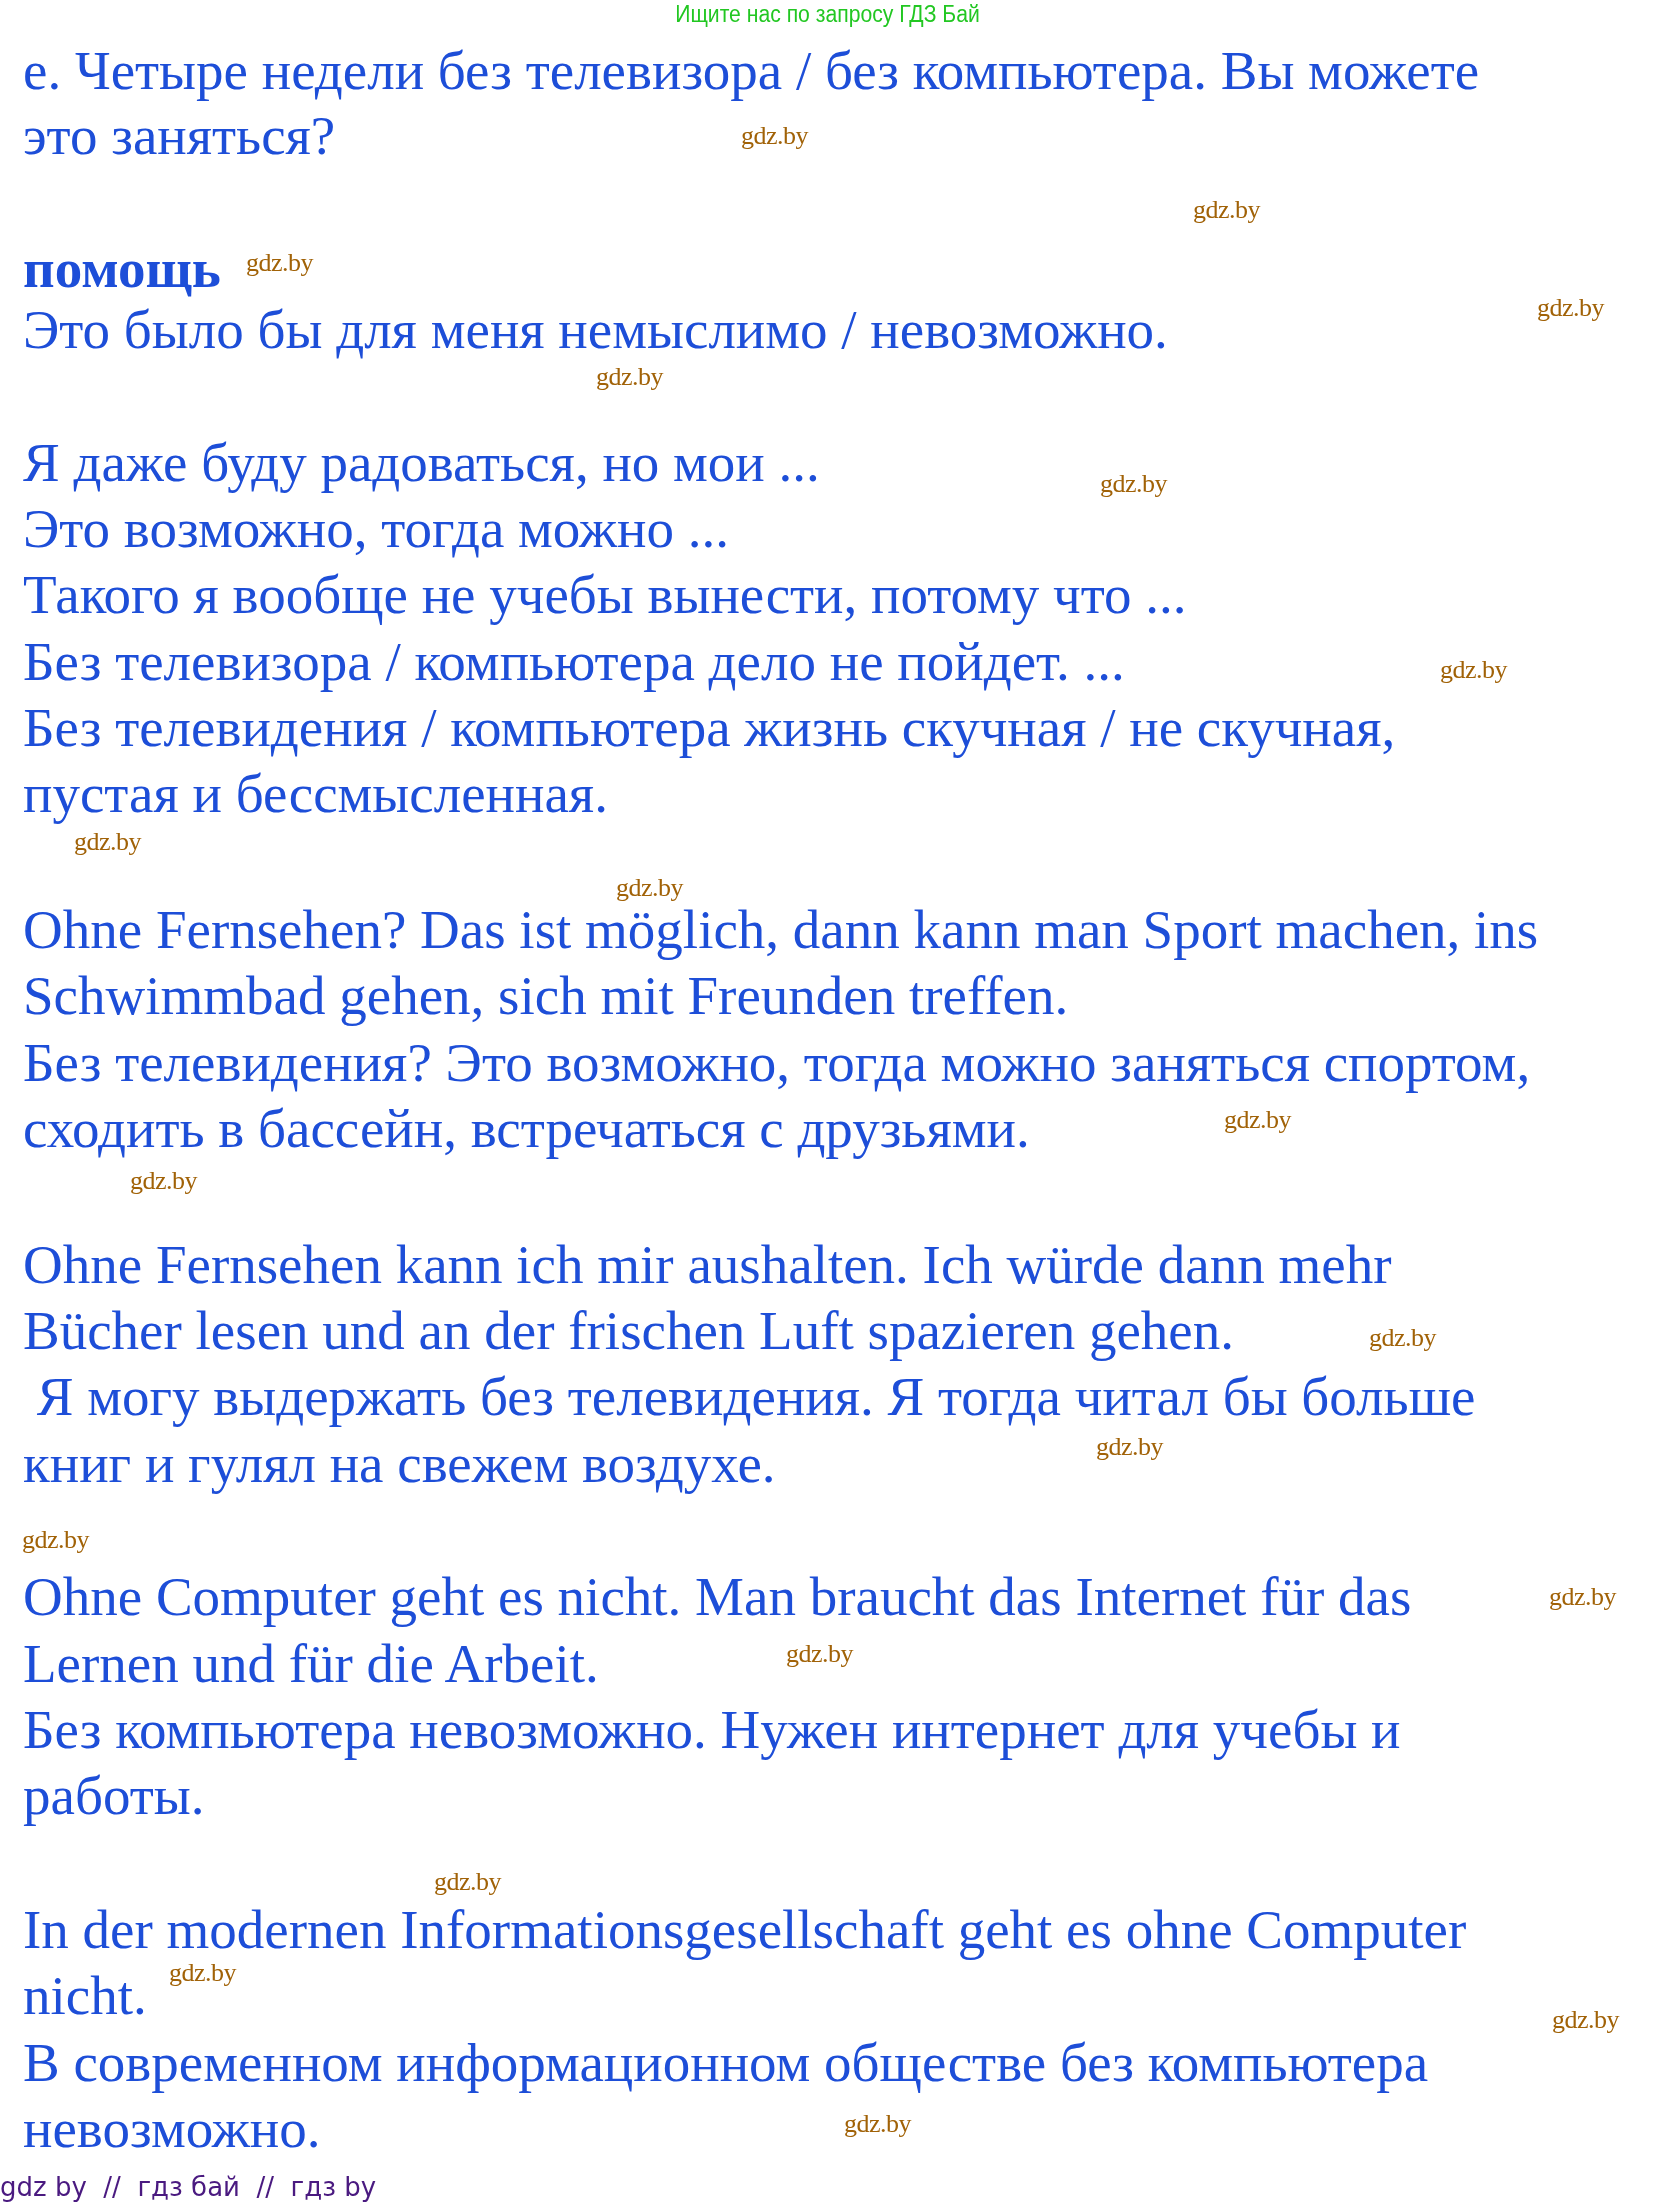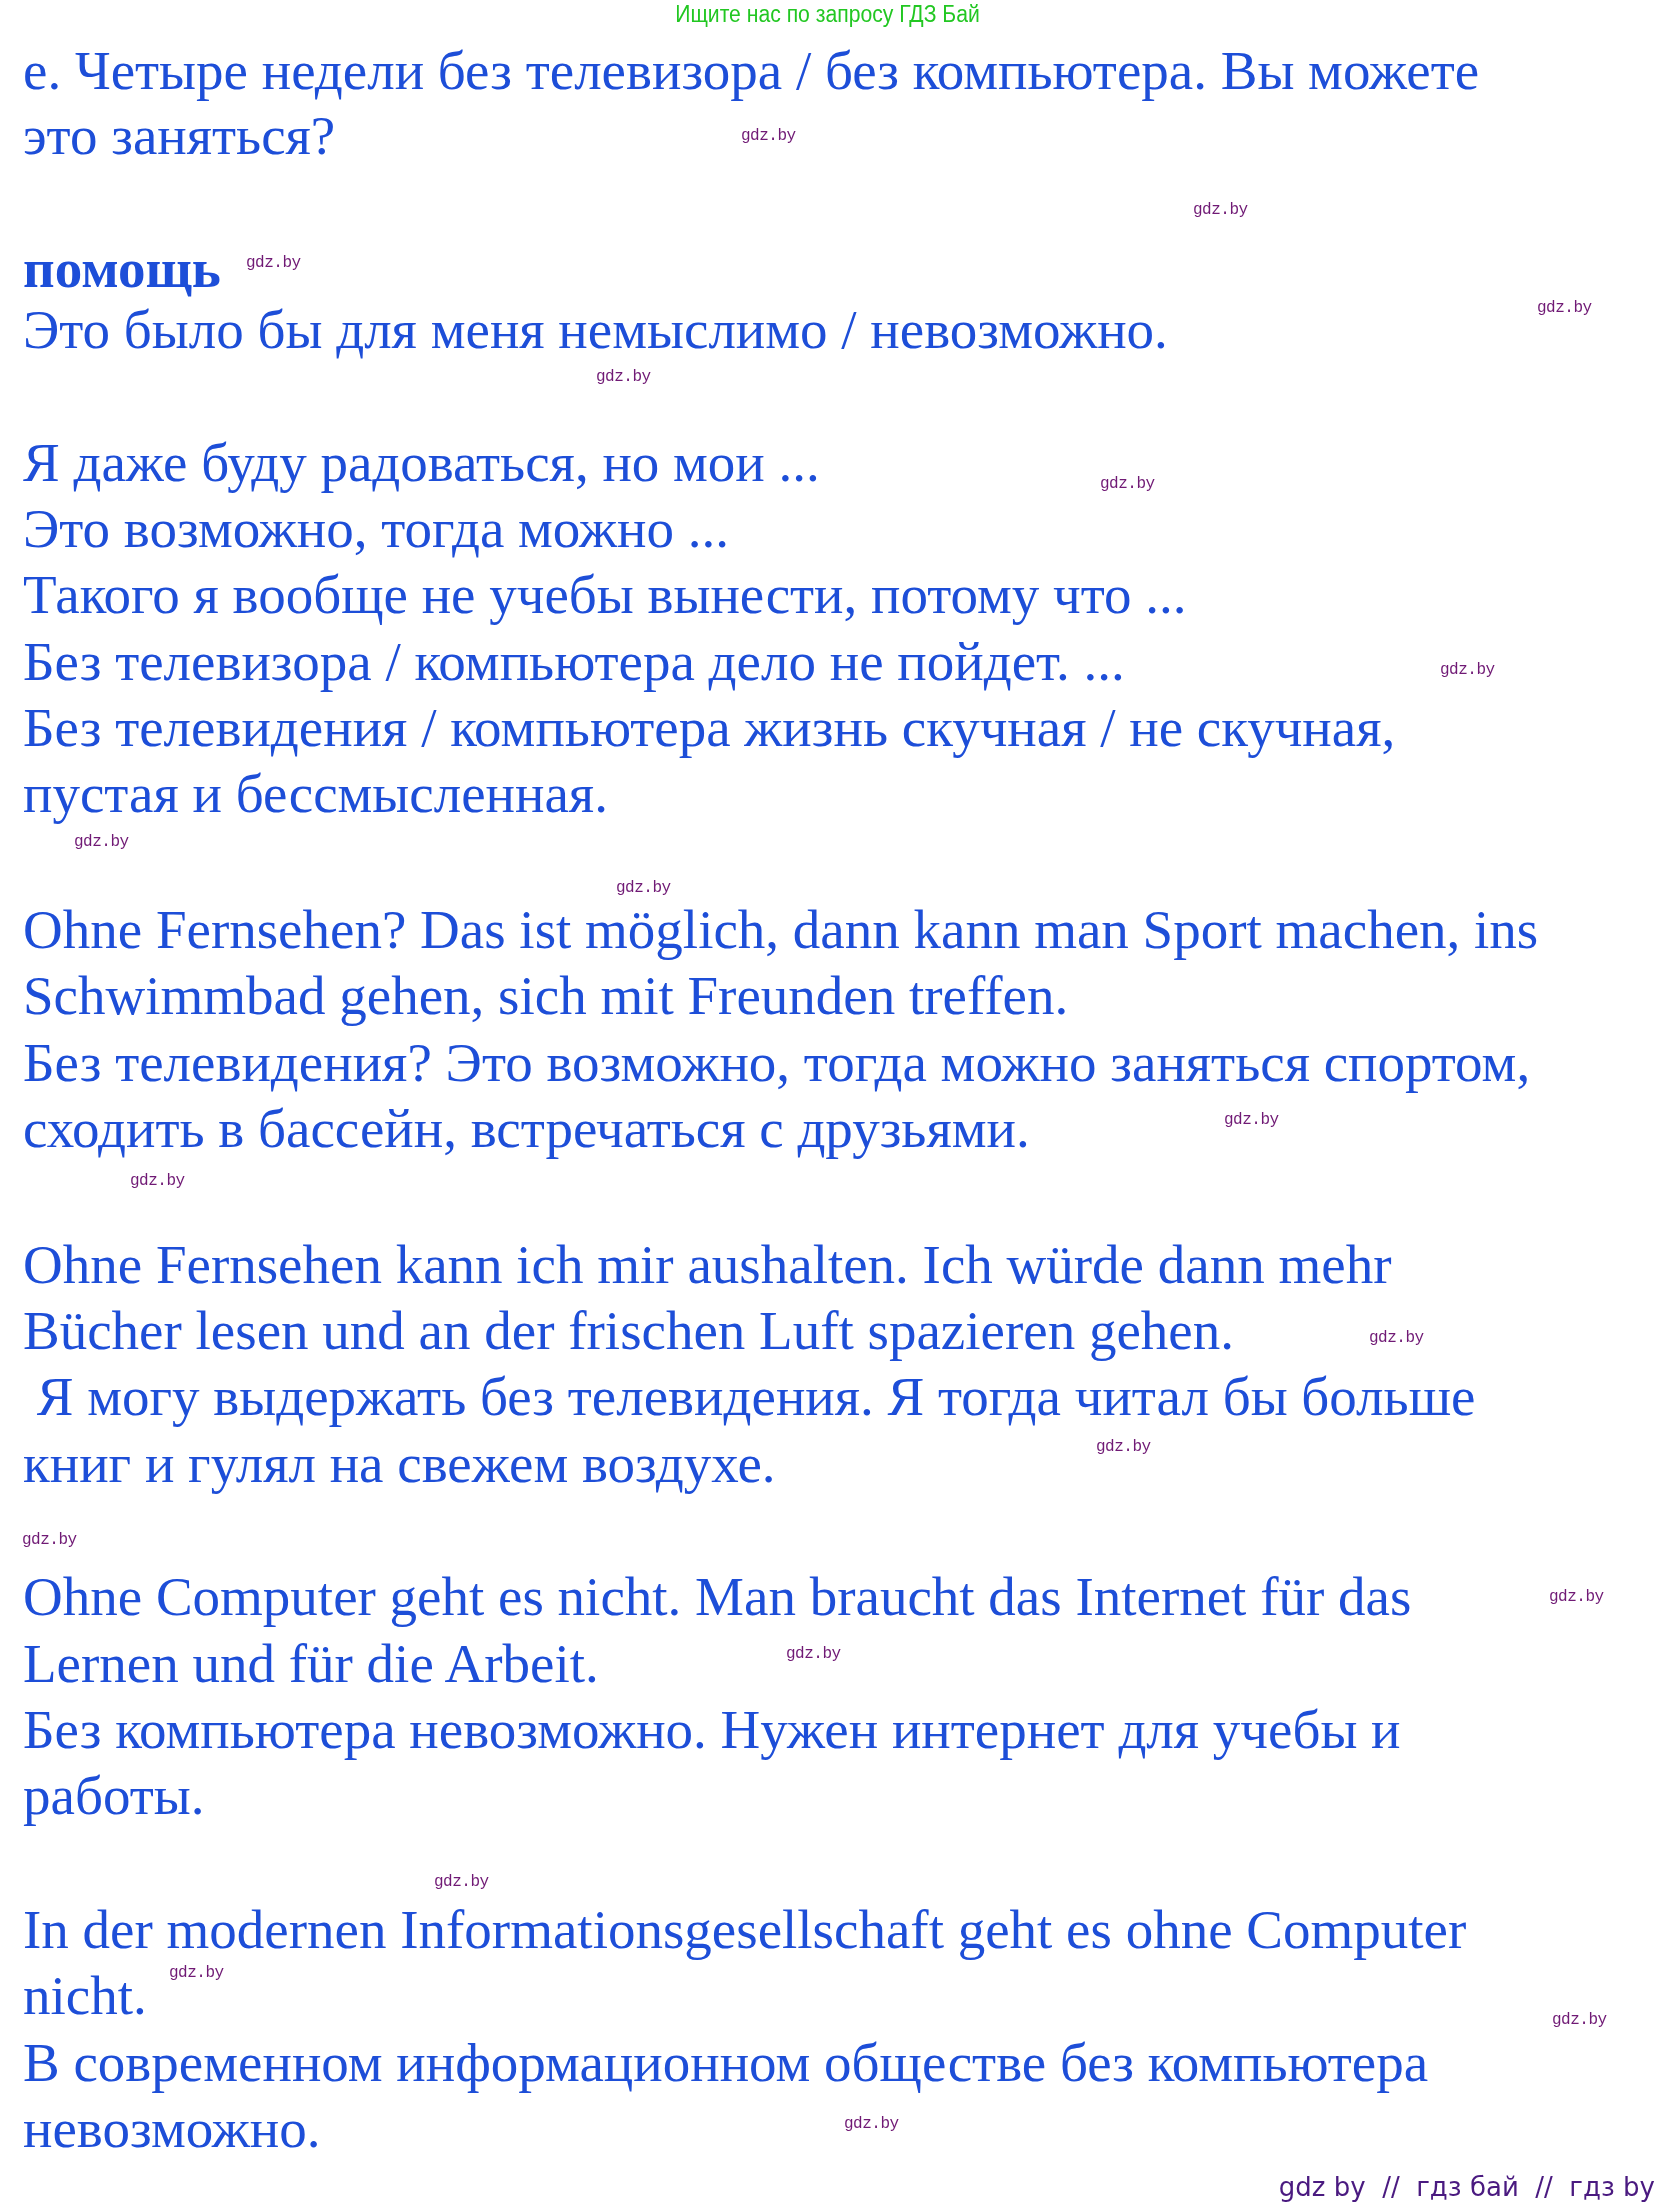--- a/index.html
+++ b/index.html
@@ -11,25 +11,25 @@
     color: #22c722; transform: scaleX(0.92);
   }
   .line {
     position: absolute; left: 23px; white-space: pre;
     font-family: "Liberation Serif", serif; font-size: 55px; line-height: 55px;
     color: #1d4ed8;
   }
   .line.bold { font-weight: bold; }
   .wm {
     position: absolute; white-space: pre;
-    font-family: Liberation Mono, monospace; font-size: 16px; line-height: 30px;
-    color: #701a75; letter-spacing: -0.5px;
+    font-family: Liberation Serif, serif; font-size: 26px; line-height: 30px;
+    color: #a16207; letter-spacing: -0.5px;
   }
   .footer {
-    position: absolute; left: 0; top: 2170px; width: 1655px; text-align: right;
+    position: absolute; left: 0; top: 2170px; width: 1655px; text-align: left;
     font-family: "DejaVu Sans", sans-serif; font-size: 26px; line-height: 34px;
     color: #4a1a80; white-space: pre;
   }
 </style>
 </head>
 <body>
 
 <div class="page">
 
   <div class="header">Ищите нас по запросу ГДЗ Бай</div>

